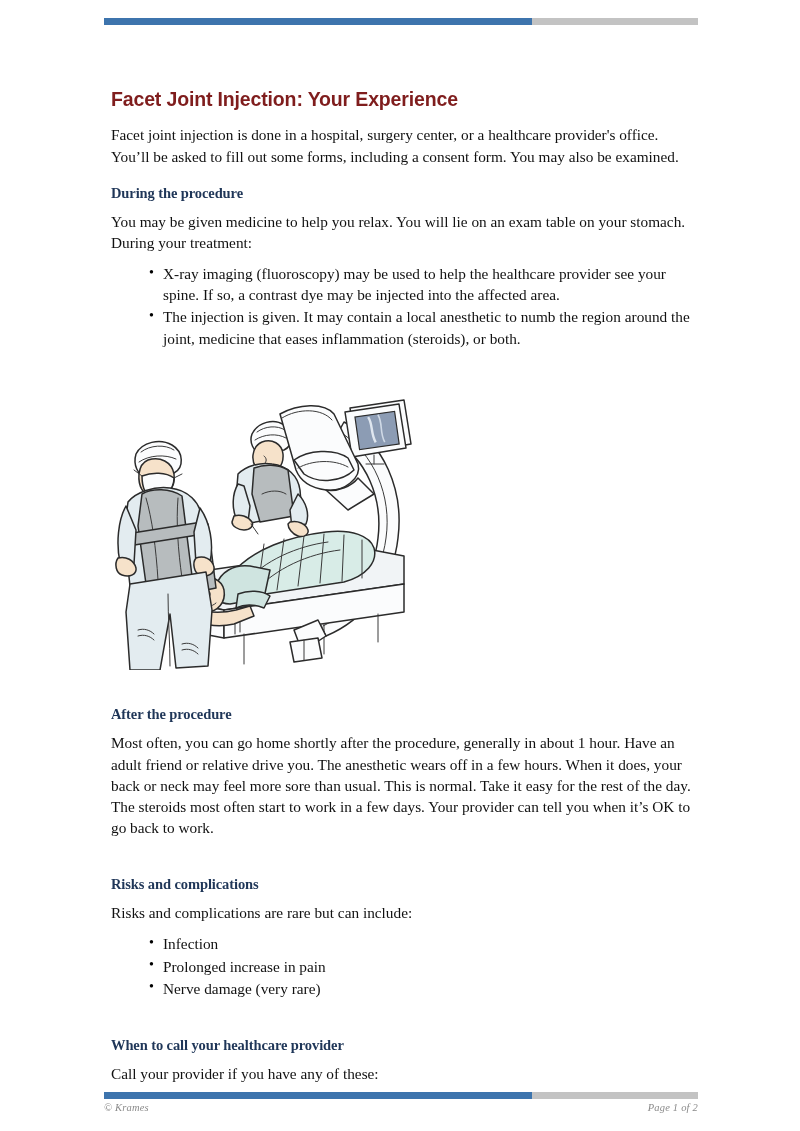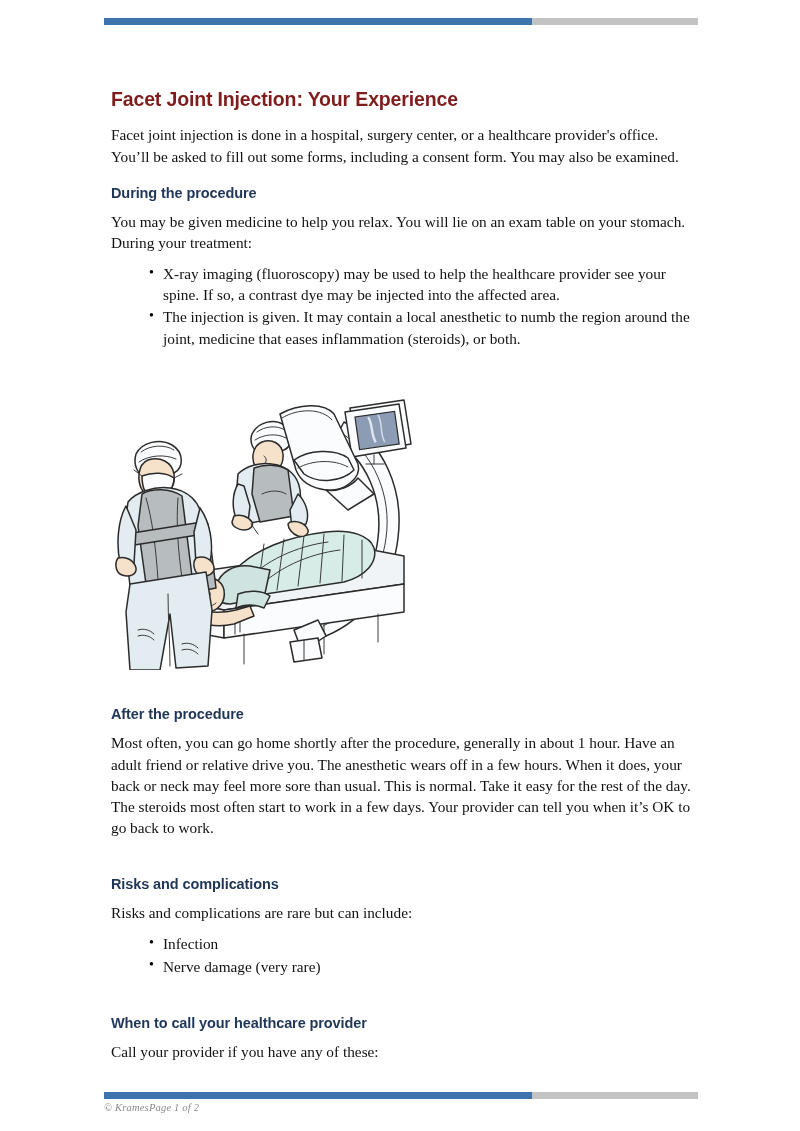--- a/index.html
+++ b/index.html
@@ -45,26 +45,28 @@
   .rule-bottom { top: 1092px; }
 
   
   .footer {
     position: absolute;
     left: 104px;
     top: 1099px;
     width: 594px;
     height: 16px;
     display: flex;
+    justify-content: space-between;
     align-items: center;
     font-family: "Liberation Serif", "DejaVu Serif", serif;
     font-style: italic;
     font-size: 10.5px;
     color: #8a8a8a;
     letter-spacing: 0.2px;
+    gap: 38px;
   }
 
   
   .content {
     position: absolute;
     left: 111px;
     top: 88px;
     width: 588px;
   }
 
@@ -72,21 +74,21 @@
     font-family: "Liberation Sans", "DejaVu Sans", sans-serif;
     font-size: 19.5px;
     font-weight: bold;
     color: #7f1d1d;
     margin: 0 0 13px 0;
     letter-spacing: -0.15px;
     line-height: 1.2;
   }
 
   h2.section-head {
-    font-family: Liberation Sans, sans-serif;
+    font-family: Liberation Serif, serif;
     font-size: 14.5px;
     font-weight: bold;
     color: #1f3658;
     margin: 18px 0 9px 0;
     letter-spacing: -0.1px;
     line-height: 1.2;
   }
   h2.section-head.spaced-top { margin-top: 38px; }
 
   p.body {
@@ -305,20 +307,21 @@
   </div>
 
   <div class="content" style="top:690px;">
     <h2 class="section-head" style="margin-top:16px;">After the procedure</h2>
     <p class="body">Most often, you can go home shortly after the procedure, generally in about 1 hour. Have an adult friend or relative drive you. The anesthetic wears off in a few hours. When it does, your back or neck may feel more sore than usual. This is normal. Take it easy for the rest of the day. The steroids most often start to work in a few days. Your provider can tell you when it’s OK to go back to work.</p>
 
     <h2 class="section-head spaced-top">Risks and complications</h2>
     <p class="body">Risks and complications are rare but can include:</p>
     <ul class="bullets">
       <li>Infection</li>
+      <li>Prolonged increase in pain</li>
       <li>Nerve damage (very rare)</li>
     </ul>
 
     <h2 class="section-head spaced-top" style="">When to call your healthcare provider</h2>
     <p class="body">Call your provider if you have any of these:</p>
   </div>
 
   <div class="rule rule-bottom">
     <div class="seg-blue" style="width:72%"></div>
     <div class="seg-gray"></div>

